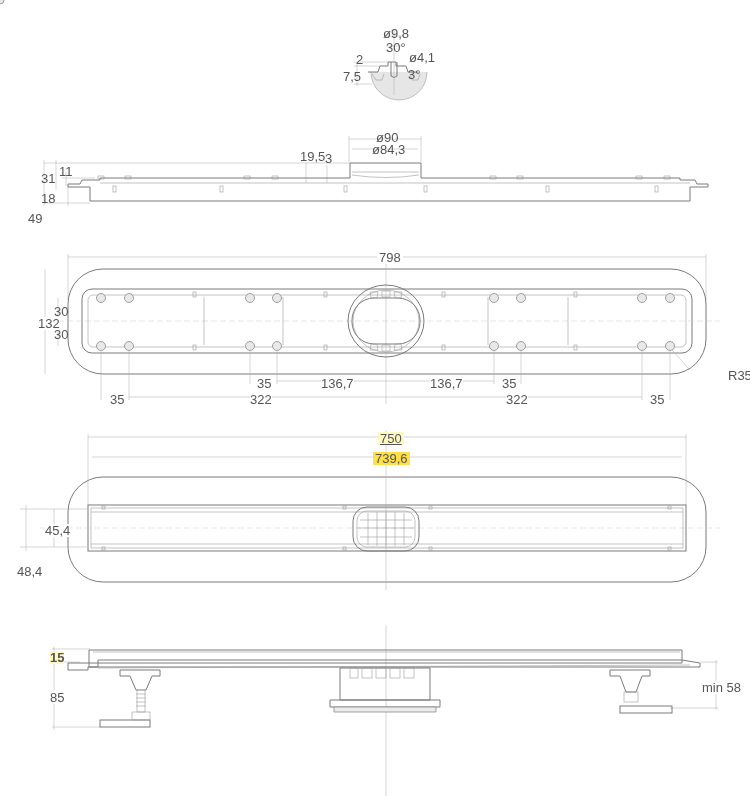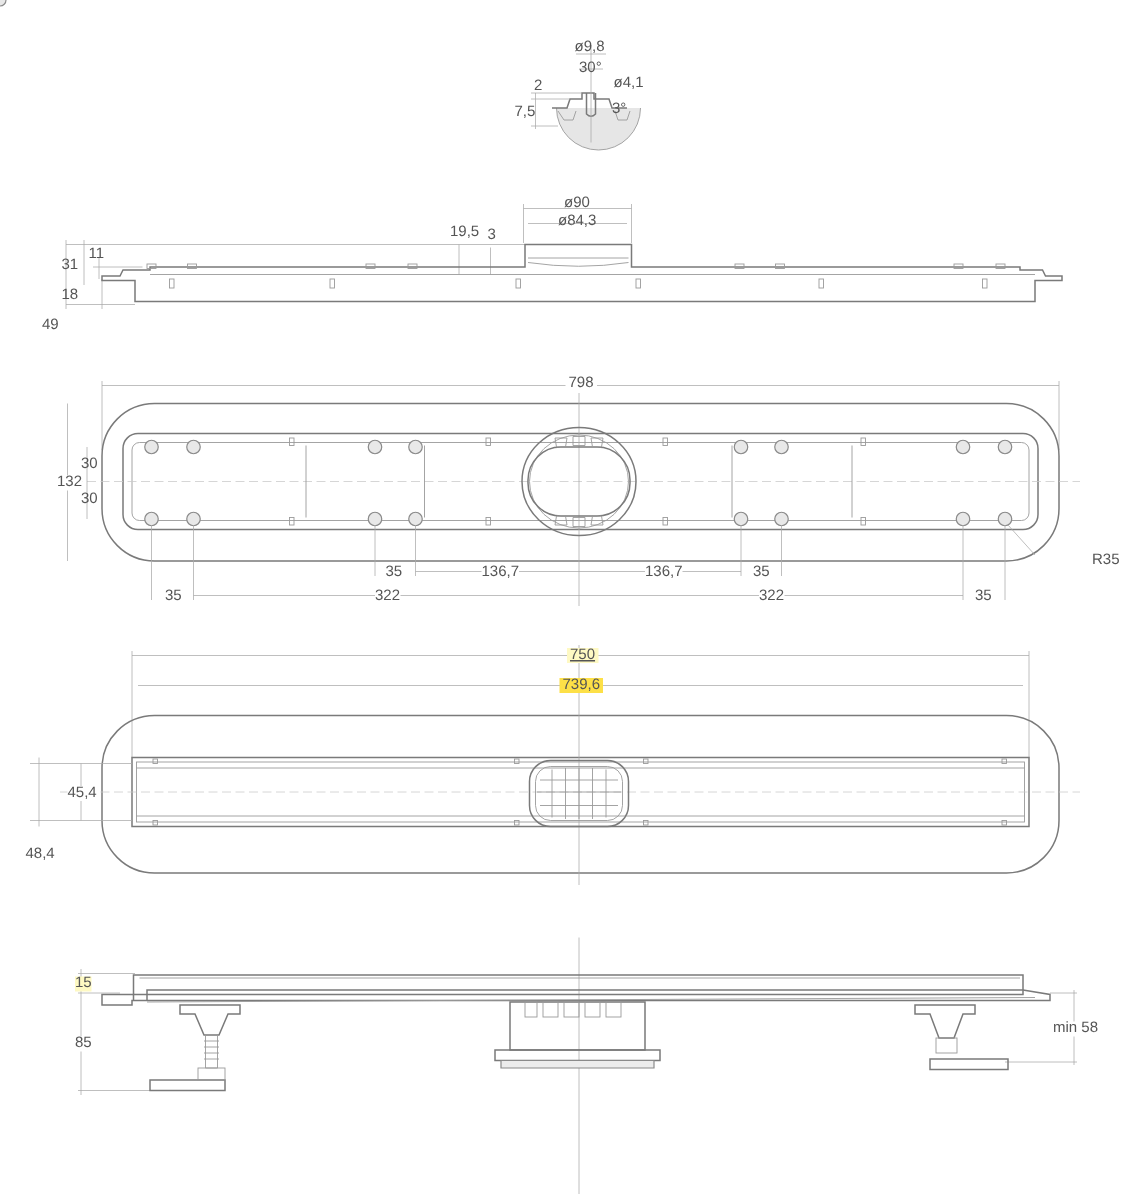--- a/index.html
+++ b/index.html
@@ -1,18 +1,18 @@
 <!DOCTYPE html>
 <html><head>
 <meta charset="utf-8">
 <style>
   html,body{margin:0;padding:0;background:#ffffff;}
   body{width:750px;height:796px;position:relative;overflow:hidden;font-family:"Liberation Sans",sans-serif;}
   svg{position:absolute;left:0;top:0;}
-  .lbl{position:absolute;font-family:"Liberation Sans",sans-serif;font-size:10px;color:#555;line-height:1;white-space:nowrap;}
+  .lbl{position:absolute;font-family:"Liberation Sans",sans-serif;font-size:13px;color:#555;line-height:1;white-space:nowrap;}
   .ln{stroke:#7a7a7a;stroke-width:1;fill:none;}
   .thin{stroke:#9a9a9a;stroke-width:0.6;fill:none;}
   .dim{stroke:#aaaaaa;stroke-width:0.5;fill:none;}
   .ctr{stroke:#c8c8c8;stroke-width:0.5;stroke-dasharray:6 3;fill:none;}
   .fillg{fill:#ececec;stroke:#8a8a8a;stroke-width:0.8;}
 </style>
 </head>
 <body>
 
 <svg width="750" height="796" viewBox="0 0 750 796">
@@ -256,15 +256,15 @@
 <div class="lbl" style="left:110px;top:393px;background:#fff;">35</div>
 <div class="lbl" style="left:250px;top:393px;background:#fff;">322</div>
 <div class="lbl" style="left:506px;top:393px;background:#fff;">322</div>
 <div class="lbl" style="left:650px;top:393px;background:#fff;">35</div>
 
 <div class="lbl" style="left:378px;top:432px;background:#fef9c3;padding:0 2px;text-decoration:underline;">750</div>
 <div class="lbl" style="left:373px;top:452px;background:#fde047;padding:0 2px;">739,6</div>
 <div class="lbl" style="left:17px;top:524px;background:#fff;margin-top:41px;">48,4</div>
 <div class="lbl" style="left:45px;top:524px;background:#fff;">45,4</div>
 
-<div class="lbl" style="left:50px;top:651px;background:#fef9c3;">15</div>
+<div class="lbl" style="left:50px;top:651px;background:#fef9c3;font-weight:bold;">15</div>
 <div class="lbl" style="left:50px;top:691px;background:#fff;">85</div>
 <div class="lbl" style="left:702px;top:681px;background:#fff;">min 58</div>
 
 </body></html>

